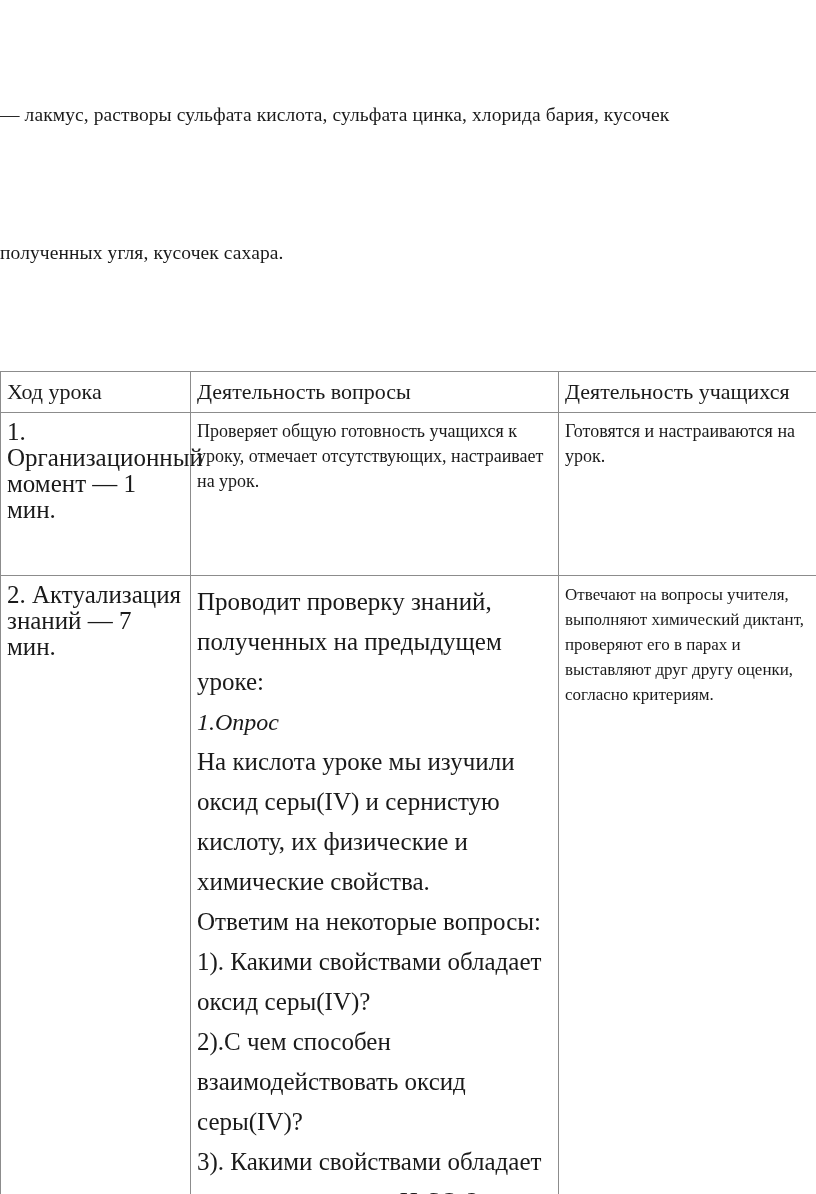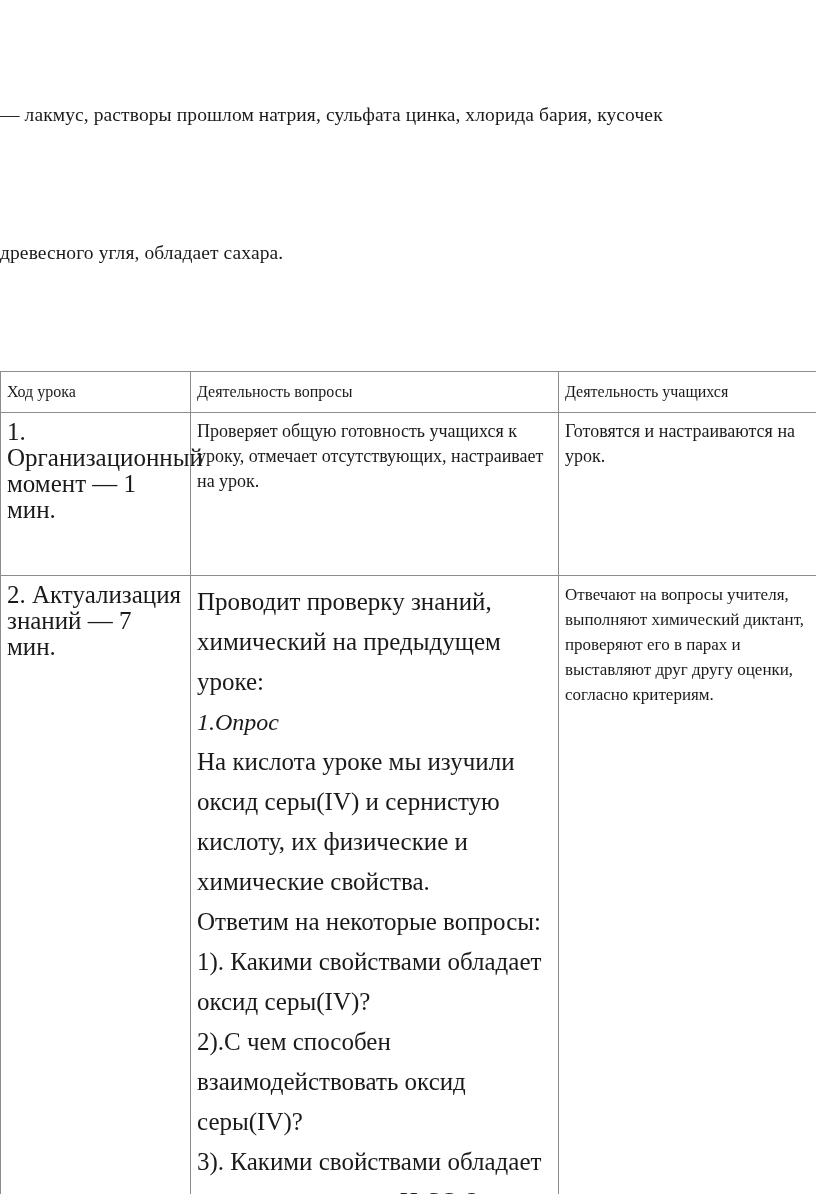--- a/index.html
+++ b/index.html
@@ -50,21 +50,21 @@
     vertical-align: top;
     padding: 6px 5px 6px 6px;
     text-align: left;
     font-weight: normal;
   }
   .col-stage   { width: 190px; }
   .col-teacher { width: 368px; }
   .col-student { width: 258px; }
 
   .lesson-table thead td {
-    font-size: 16px;
+    font-size: 22px;
     line-height: 26px;
     padding-top: 7px;
     padding-bottom: 7px;
     height: 24px;
   }
 
   .cell-text {
     font-size: 18px;
     line-height: 25px;
     margin-left: 28px;
@@ -98,22 +98,22 @@
     font-size: 0.68em;
     vertical-align: -0.25em;
   }
 </style>
 </head>
 <body>
 
 <div class="page">
 
   <div class="intro">
-    <span class="intro-line">— лакмус, растворы прошлом натрия, сульфата цинка, хлорида бария, кусочек</span>
-    <span class="intro-line">древесного угля, обладает сахара.</span>
+    <span class="intro-line">— лакмус, растворы сульфата кислота, сульфата цинка, хлорида бария, кусочек</span>
+    <span class="intro-line">полученных угля, кусочек сахара.</span>
   </div>
 
   <table class="lesson-table">
     <colgroup>
       <col class="col-stage">
       <col class="col-teacher">
       <col class="col-student">
     </colgroup>
     <thead>
       <tr>
@@ -127,21 +127,21 @@
       <tr class="row-org">
         <td class="cell-stage">1. Организационный момент — 1 мин.</td>
         <td class="cell-text">Проверяет общую готовность учащихся к уроку, отмечает отсутствующих, настраивает на урок.</td>
         <td class="cell-text">Готовятся и настраиваются на урок.</td>
       </tr>
 
       <tr class="row-actual">
         <td class="cell-stage">2. Актуализация знаний — 7 мин.</td>
         <td>
           <p class="p-wide">Проводит проверку знаний,</p>
-          <p class="p-wide">химический на предыдущем уроке:</p>
+          <p class="p-wide">полученных на предыдущем уроке:</p>
           <p class="p-italic">1.Опрос</p>
           <p class="p-wide">На кислота уроке мы изучили</p>
           <p class="p-wide">оксид серы(IV) и сернистую</p>
           <p class="p-wide">кислоту, их физические  и</p>
           <p class="p-wide">химические свойства.</p>
           <p class="p-wide">Ответим на некоторые вопросы:</p>
           <p class="p-wide">1). Какими свойствами обладает</p>
           <p class="p-wide">оксид серы(IV)?</p>
           <p class="p-wide">2).С чем способен</p>
           <p class="p-wide">взаимодействовать оксид</p>

